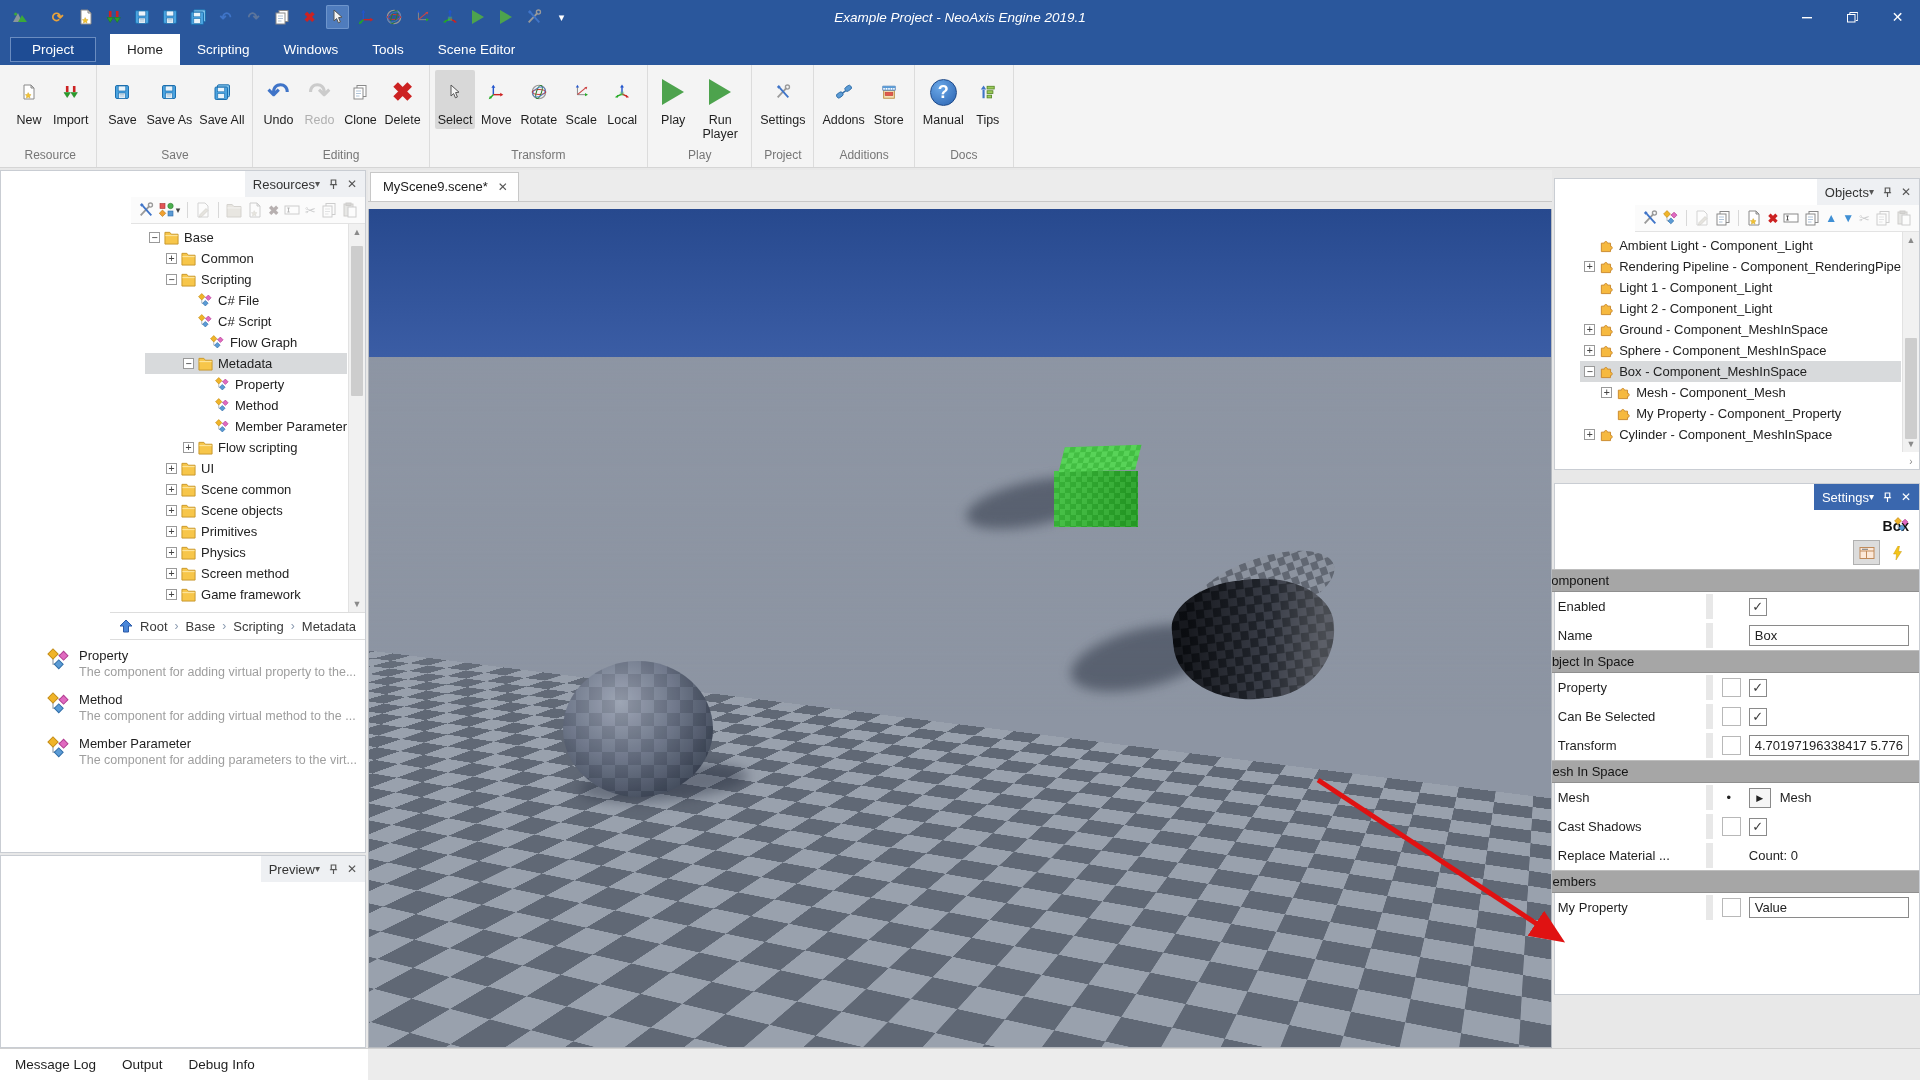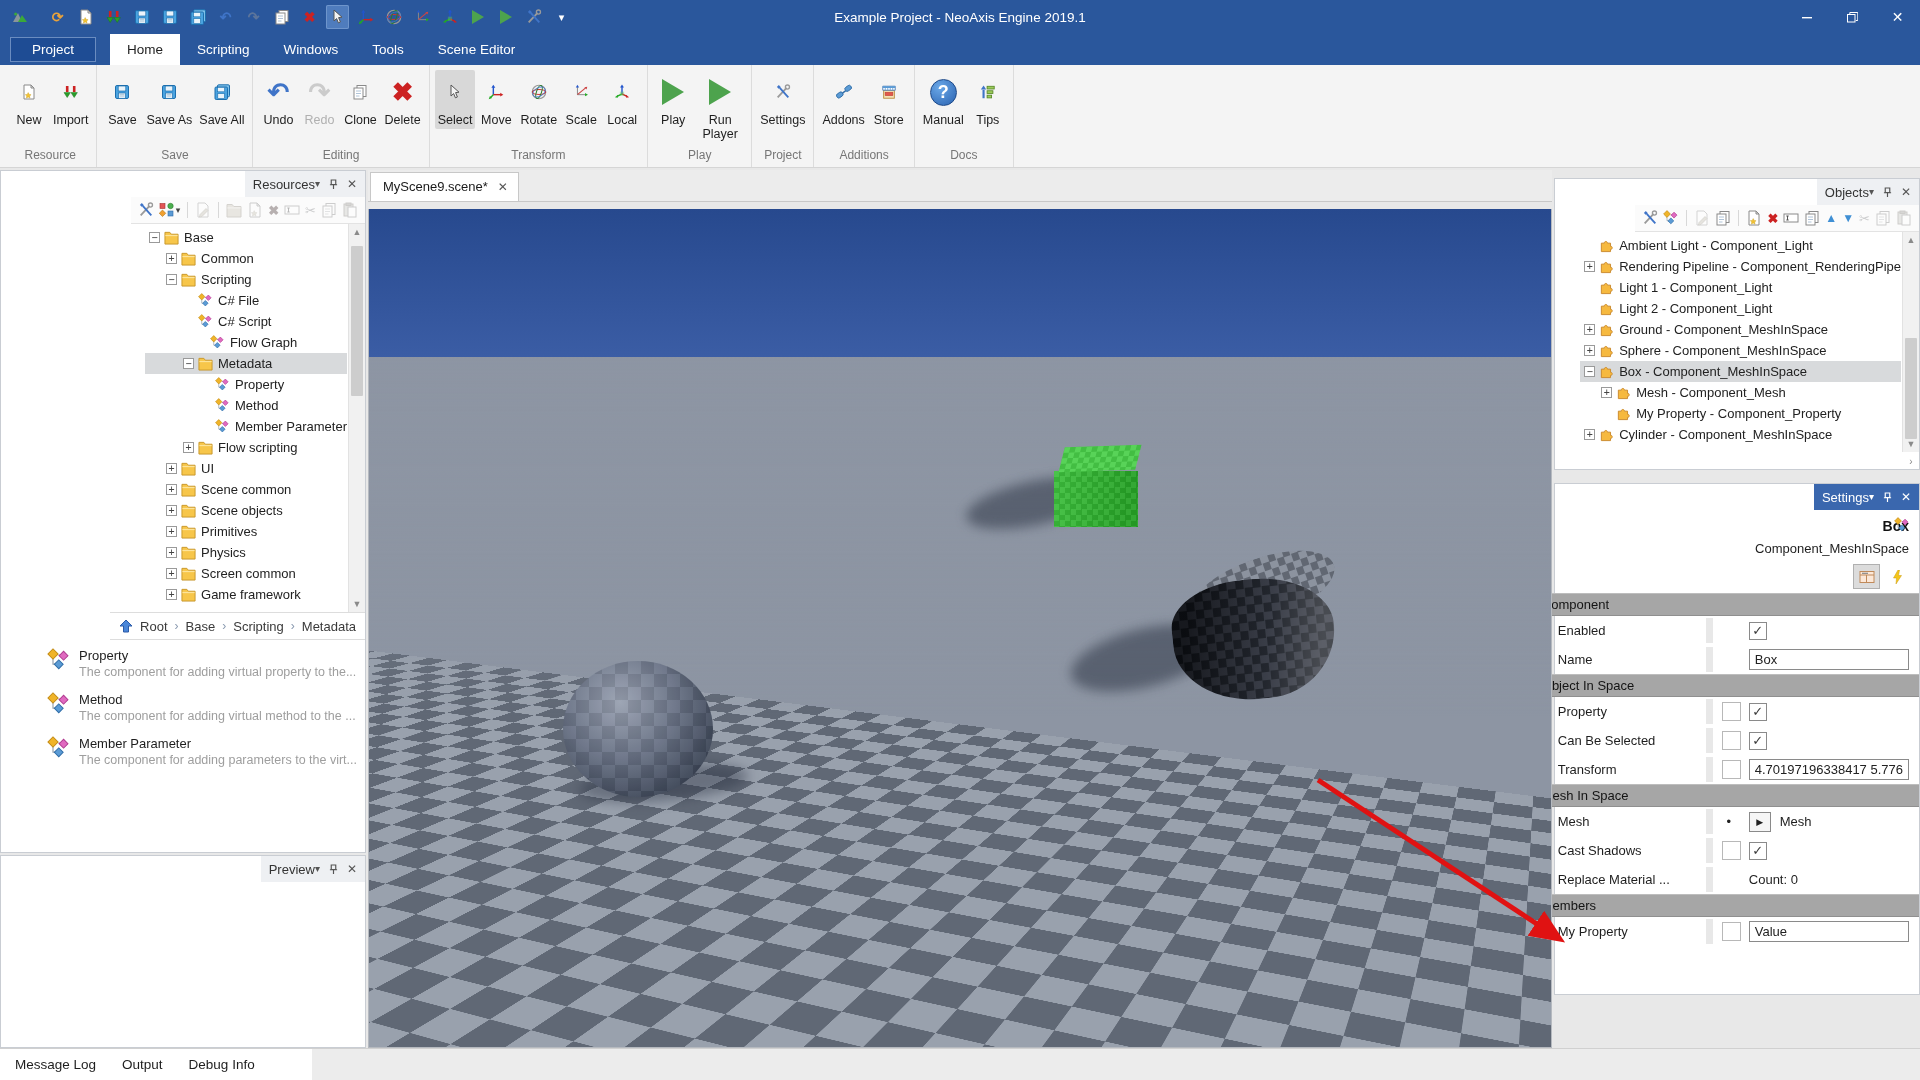--- a/index.html
+++ b/index.html
@@ -7,21 +7,21 @@
   body { font-family:"Liberation Sans", sans-serif; font-size:13px; background:#e8e8e8; color:#222; }
   .window { position:relative; width:1920px; height:1080px; overflow:hidden; background:#e8e8e8; }
 
   
   .titlebar { height:34px; background:#2a579c; display:flex; align-items:center; position:relative; color:#fff; }
   .qat { display:flex; align-items:center; gap:5px; padding-left:8px; z-index:2; }
   .qat > :first-child { margin-right:10px; }
   .qbtn { width:23px; height:24px; display:flex; align-items:center; justify-content:center; border-radius:2px; }
   .qbtn.active { background:#4f7cbd; box-shadow:inset 0 0 0 1px #6e95cc; }
   .qbtn.dis { opacity:.45; filter:grayscale(85%); }
-  .title-text { position:absolute; left:0; right:0; text-align:center; font-size:13.5px; color:#fff; }
+  .title-text { position:absolute; left:0; right:0; text-align:center; font-size:13.5px; color:#fff;font-style:italic; }
   .winbtns { margin-left:auto; display:flex; z-index:2; }
   .winbtn { width:45px; height:34px; display:flex; align-items:center; justify-content:center; color:#fff; }
 
   
   .ribbon-tabs { height:31px; background:#2a579c; display:flex; align-items:stretch; padding-left:10px; }
   .rtab { display:flex; align-items:center; padding:0 17px; color:#fff; font-size:13.5px; }
   .rtab.project { background:#1e4c94; box-shadow:inset 0 0 0 1px #6a8cc0; margin:3px 14px 3px 0; padding:0 22px; }
   .rtab.active { background:#fff; color:#1e1e1e; }
 
   
@@ -166,21 +166,21 @@
   .pg-defslot { width:27px; flex:none; display:flex; align-items:center; }
   .pg-defbox { width:19px; height:19px; border:1px solid #b8b8b8; background:#fff; }
   .pg-check { width:18px; height:18px; border:1px solid #8a8a8a; background:#fff; color:#3a3a3a; font-size:13px; line-height:16px; text-align:center; flex:none; }
   .pg-input { flex:1; height:21px; border:1px solid #8a8a8a; background:#fff; padding:0 5px; display:flex; align-items:center; white-space:nowrap; overflow:hidden; min-width:0; }
   .pg-value { color:#1e1e1e; white-space:nowrap; }
   .pg-bullet { width:14px; text-align:center; color:#222; flex:none; margin-right:4px; }
   .pg-btn { width:22px; height:20px; border:1px solid #8a8a8a; background:#f6f6f6; font-size:9px; color:#222; display:inline-flex; align-items:center; justify-content:center; margin-right:9px; flex:none; }
 
   
   .bottom-bar { position:absolute; left:0; right:0; bottom:0; height:32px; background:#ececec; border-top:1px solid #d0d0d0; display:flex; }
-  .bt-tabs { background:#fff; display:flex; align-items:stretch; padding:0 2px; width:312px; }
+  .bt-tabs { background:#fff; display:flex; align-items:stretch; padding:0 2px; width:368px; }
   .bt-tab { display:flex; align-items:center; padding:0 13px; font-size:13.5px; color:#1e1e1e; }
 
   .arrow-overlay { position:absolute; inset:0; width:1920px; height:1080px; pointer-events:none; z-index:60; }
 </style>
 </head>
 <body>
 
 <div class="window">
 
   <div class="titlebar">
@@ -950,21 +950,21 @@
               <span class="tlabel">Physics</span>
             </div>
             <div class="trow " style="padding-left:21px">
       <span class="texp">+</span>
               <span class="ticon">
                 <svg viewBox="0 0 16 16">
                   <path d="M1 2.5 h5.2 l1.6 2 H15 v10.5 H1 z" fill="#f7c64a" stroke="#c8962a" stroke-width="1"></path>
                   <path d="M1.5 5.9 h13" stroke="#fde49a" stroke-width="1.3"></path>
                 </svg>
               </span>
-              <span class="tlabel">Screen common</span>
+              <span class="tlabel">Screen method</span>
             </div>
             <div class="trow " style="padding-left:21px">
       <span class="texp">+</span>
               <span class="ticon">
                 <svg viewBox="0 0 16 16">
                   <path d="M1 2.5 h5.2 l1.6 2 H15 v10.5 H1 z" fill="#f7c64a" stroke="#c8962a" stroke-width="1"></path>
                   <path d="M1.5 5.9 h13" stroke="#fde49a" stroke-width="1.3"></path>
                 </svg>
               </span>
               <span class="tlabel">Game framework</span>
@@ -1329,21 +1329,20 @@
           <span class="set-name">Box</span>
           <span class="set-hicon" id="setHeadIcon"><span class="ic">
                 <svg viewBox="0 0 20 20">
                   <path d="M5 8 v5.5 h4 M9.5 6 h3.5" stroke="#9aa4b0" fill="none" stroke-width="1"></path>
                   <rect x="2" y="2" width="6" height="6" transform="rotate(45 5 5)" fill="#f0b429" stroke="#c28a12" stroke-width=".8"></rect>
                   <rect x="11.2" y="3.8" width="5.2" height="5.2" transform="rotate(45 13.8 6.4)" fill="#e06ac0" stroke="#b03a90" stroke-width=".8"></rect>
                   <rect x="7.2" y="11" width="5.2" height="5.2" transform="rotate(45 9.8 13.6)" fill="#5b9bd5" stroke="#2f6da8" stroke-width=".8"></rect>
                 </svg>
               </span></span>
         </div>
-        <div class="set-type">Component_MeshInSpace</div>
         <div class="set-tools" id="setTools">
             <span class="set-tool active">
               <span class="ic">
                 <svg viewBox="0 0 16 16">
                   <rect x="1" y="2.5" width="14" height="11" fill="#fce8d8" stroke="#c08a5a"></rect>
                   <path d="M1 6 h14 M7.5 6 v7.5" stroke="#c08a5a" stroke-width="1"></path>
                   <path d="M3 4.3 h6" stroke="#888" stroke-width="1.2"></path>
                 </svg>
               </span>
             </span>

